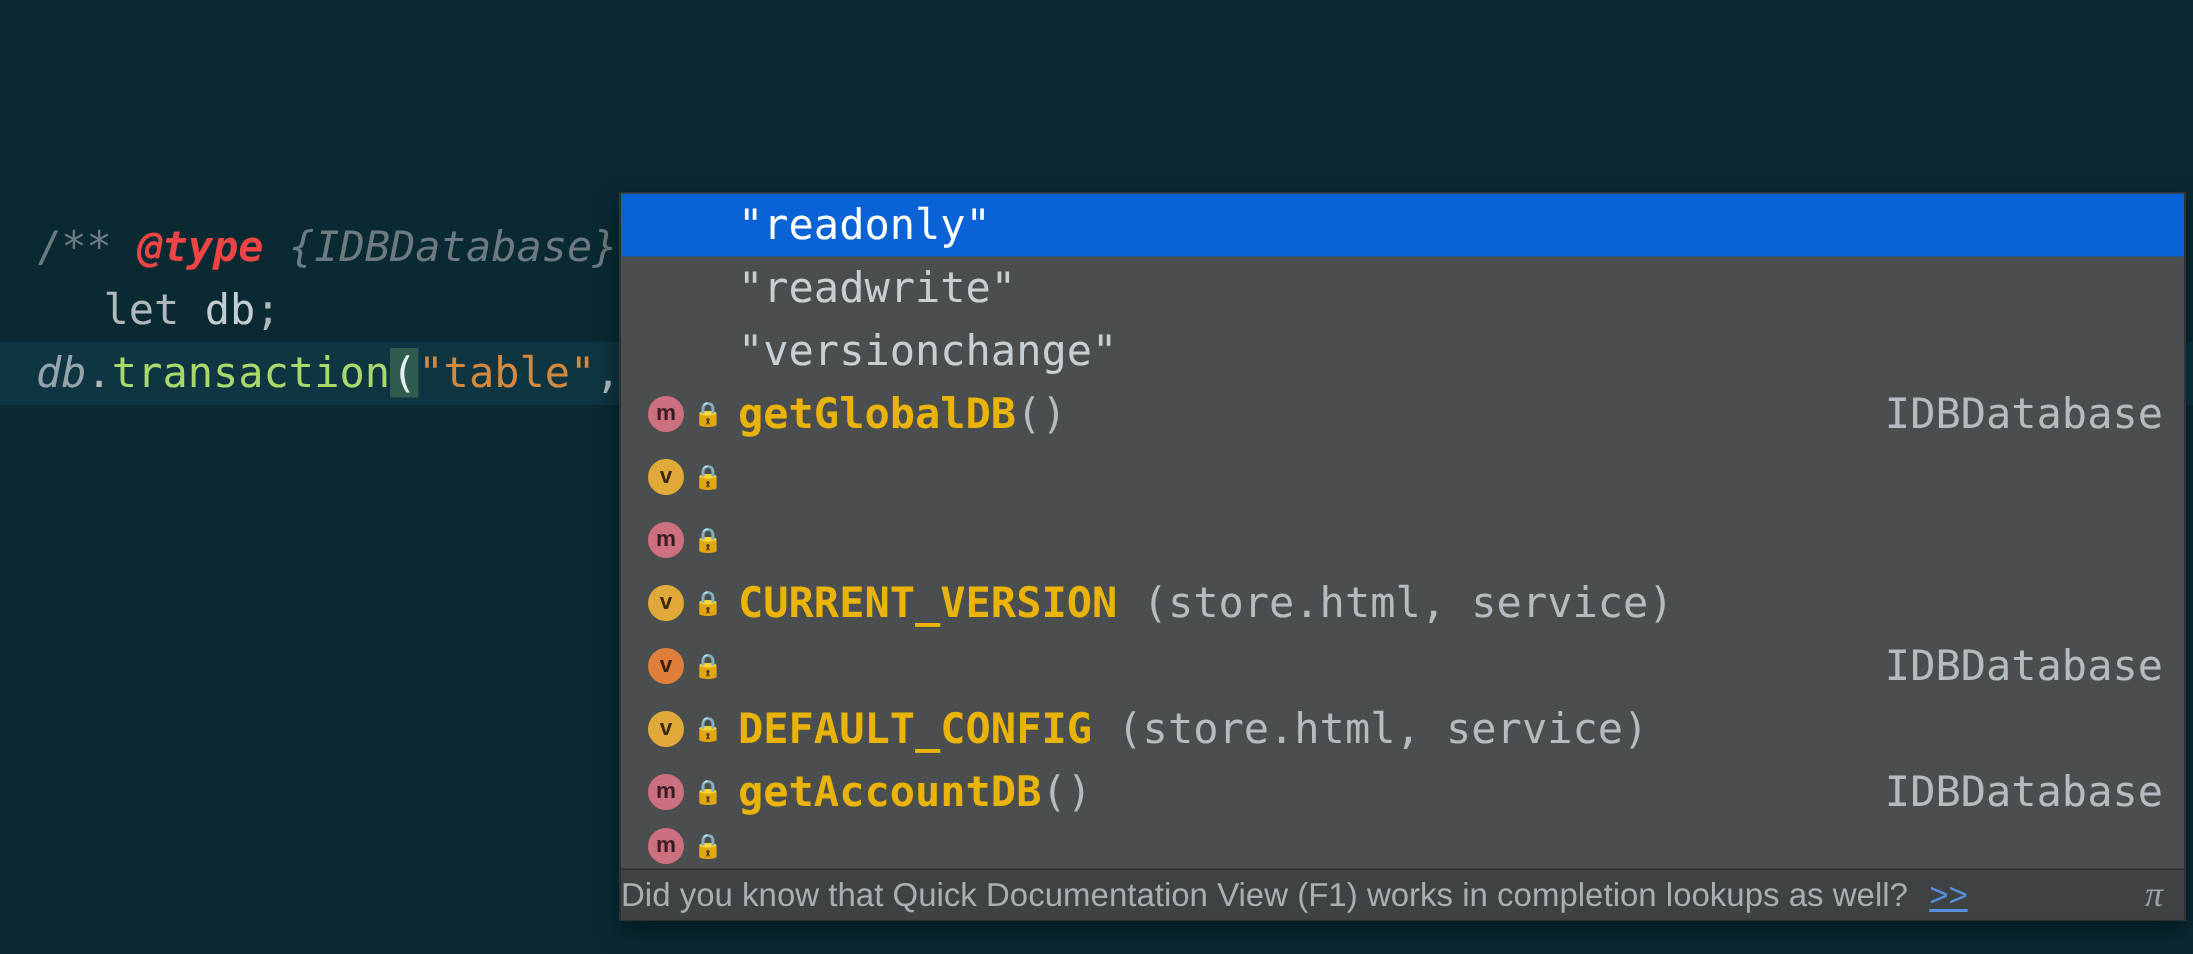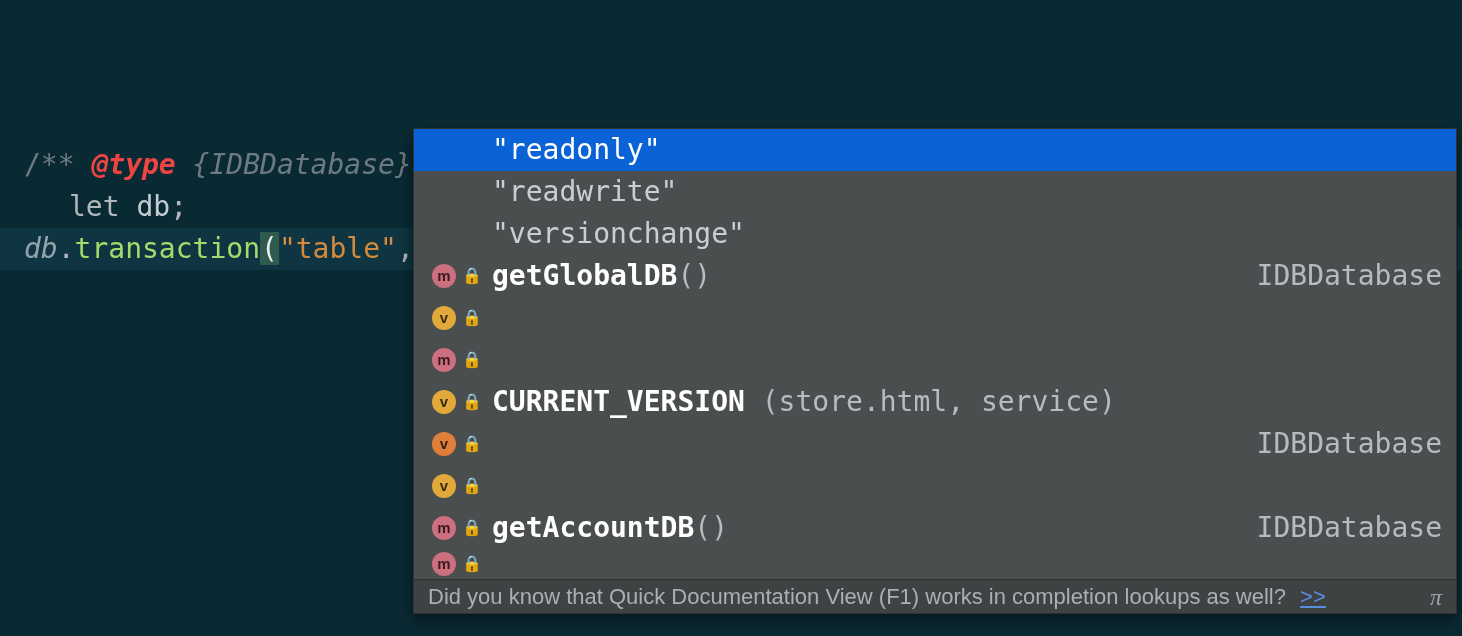--- a/index.html
+++ b/index.html
@@ -95,35 +95,35 @@
   .lock {
     width: 20px;
     display: inline-block;
     text-align: center;
     color: #caa24d;
     font-size: 16px;
     margin-right: 10px;
     flex: none;
   }
   .popup-label { flex: none; }
-  .popup-label .bold { font-weight: 700; color: #ffffff; }
+  .popup-label .bold { font-weight: 700; color: #eab308; }
   .popup-label .args { color: #b4bcc0; }
   .spacer { flex: 1 1 auto; }
   .rtype { color: #b4bcc0; }
   .popup-row .sq { color: #c7cfd3; }
   .popup-row.sel .sq { color: #ffffff; }
 
   .popup-hint {
     flex: none;
     height: 34px;
     background: #3e4243;
     border-top: 1px solid #2f3233;
     display: flex;
     align-items: center;
-    padding: 0 14px 0 14px;
+    padding: 0 14px 0 0;
     font-family: -apple-system, Helvetica, Arial, sans-serif;
     font-size: 22px;
     color: #a8b0b4;
   }
   .popup-hint a {
     color: #5a8fe0;
     text-decoration: underline;
     margin-left: 8px;
   }
   .popup-hint .pi {
@@ -178,20 +178,21 @@
           <span class="popup-label"><span class="bold">CURRENT_VERSION</span><span class="args"> (store.html, service)</span></span>
           <span class="spacer"></span>
         </div><div class="popup-row">
           <span class="ic ic-v">v</span>
           <span class="lock">🔒</span>
           <span class="spacer"></span>
           <span class="rtype">IDBDatabase</span>
         </div><div class="popup-row">
           <span class="ic ic-vy">v</span>
           <span class="lock">🔒</span>
+          <span class="popup-label"><span class="bold">DEFAULT_CONFIG</span><span class="args"> (store.html, service)</span></span>
           <span class="spacer"></span>
         </div><div class="popup-row">
           <span class="ic ic-m">m</span>
           <span class="lock">🔒</span>
           <span class="popup-label"><span class="bold">getAccountDB</span><span class="args">()</span></span>
           <span class="spacer"></span>
           <span class="rtype">IDBDatabase</span>
         </div><div class="popup-row cut">
           <span class="ic ic-m">m</span>
           <span class="lock">🔒</span>

